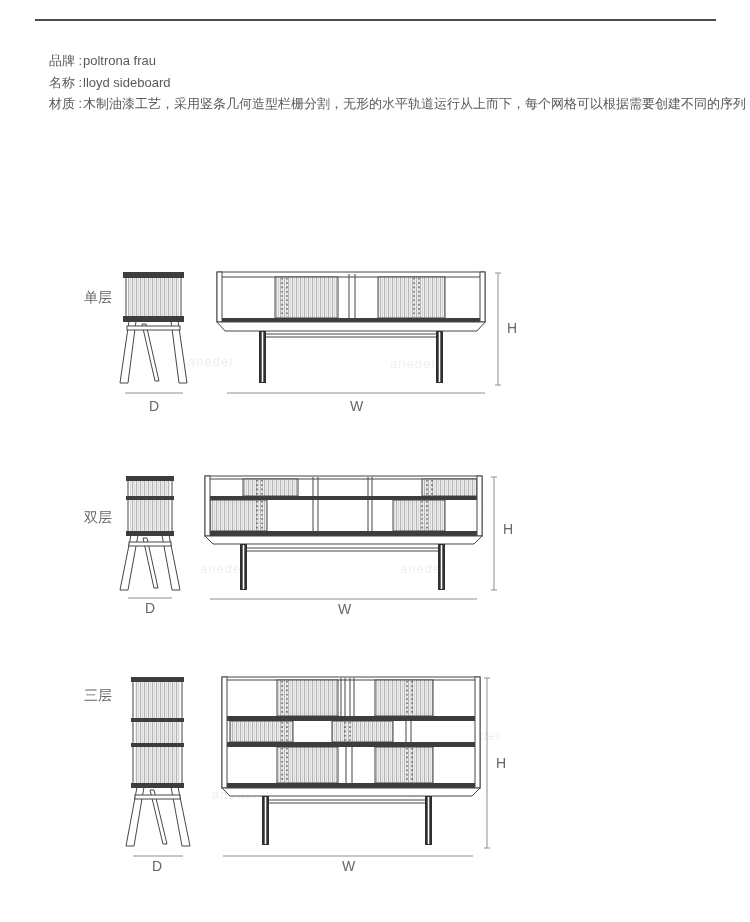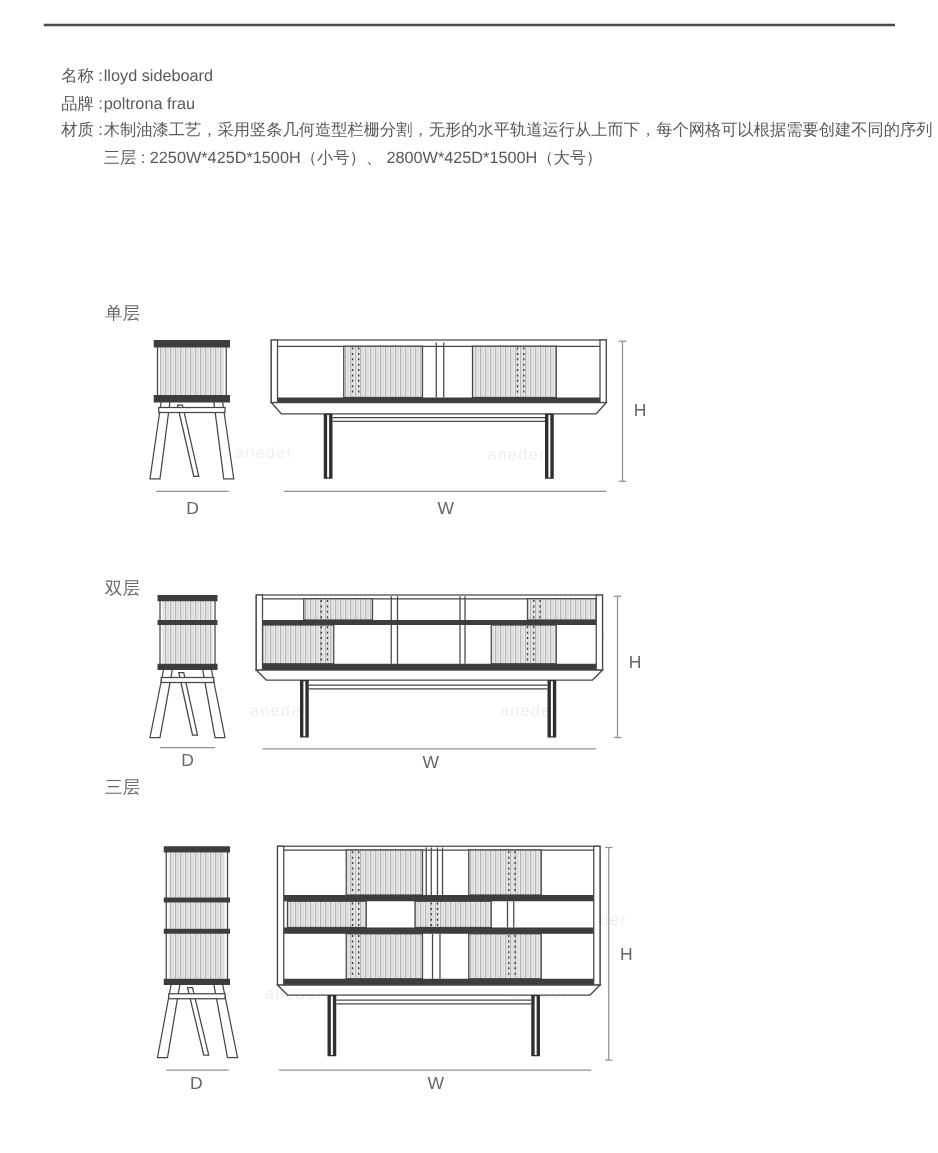--- a/index.html
+++ b/index.html
@@ -4,21 +4,21 @@
 <style>
   html,body{margin:0;padding:0;background:#fff;}
   body{width:750px;height:922px;position:relative;overflow:hidden;
        font-family:"Liberation Sans","DejaVu Sans",sans-serif;}
   .page{position:absolute;inset:0;background:#fff;}
   .topline{position:absolute;left:35px;top:19px;width:681px;height:2px;background:#4a4a4a;}
   .specs{position:absolute;left:49px;top:50px;width:660px;color:#595959;
          font-size:13px;line-height:21.6px;}
   .row{white-space:nowrap;}
   .lbl{display:inline-block;width:34px;}
-  .sec-title{position:absolute;left:84px;color:#666;font-size:14px;line-height:15px;}
+  .sec-title{position:absolute;left:84px;color:#666;font-size:14px;line-height:15px;margin-top:47px;}
   .wm{position:absolute;font-size:13px;letter-spacing:1px;pointer-events:none;}
   .wm.gray{color:rgba(0,0,0,0.07);}
   .wm.light{color:rgba(255,255,255,0.75);}
   svg{position:absolute;left:0;top:0;}
   .ol{fill:#fff;stroke:#474747;stroke-width:1;}
   .hp{fill:url(#hatch);stroke:#474747;stroke-width:1;}
   .hpn{fill:url(#hatch);}
   .bar{fill:#3d3d3d;}
   .ln{stroke:#474747;stroke-width:1;fill:none;}
   .dot{stroke:#3a3a3a;stroke-width:1.1;stroke-dasharray:1.6 2.7;fill:none;}
@@ -28,29 +28,28 @@
   .dt{fill:#666;font-size:14px;font-family:"Liberation Sans","DejaVu Sans",sans-serif;}
 </style>
 </head>
 <body>
 
 <div class="page">
 
   <div class="topline"></div>
 
   <div class="specs">
+    <div class="row"><span class="lbl">品牌 :</span><span>poltrona frau</span></div>
     <div class="row"><span class="lbl">名称 :</span><span>lloyd sideboard</span></div>
-    <div class="row"><span class="lbl">品牌 :</span><span>poltrona frau</span></div>
     <div class="row"><span class="lbl">材质 :</span><span>木制油漆工艺，采用竖条几何造型栏栅分割，无形的水平轨道运行从上而下，每个网格可以根据需要创建不同的序列，</span></div>
-    <div class="row"><span class="lbl"></span><span>三层 : 2250W*425D*1500H（小号）、 2800W*425D*1500H（大号）</span></div>
   </div>
 
   <div class="sec-title" style="top:243px">单层</div>
   <div class="sec-title" style="top:463px">双层</div>
-  <div class="sec-title" style="top:622px">三层</div>
+  <div class="sec-title" style="top:641px">三层</div>
 
   <span class="wm light" style="left:138px;top:284px">aneder</span>
   <span class="wm light" style="left:283px;top:284px">aneder</span>
   <span class="wm gray" style="left:428px;top:291px">aneder</span>
   <span class="wm gray" style="left:188px;top:354px">aneder</span>
   <span class="wm gray" style="left:390px;top:356px">aneder</span>
   <span class="wm light" style="left:152px;top:494px">aneder</span>
   <span class="wm gray" style="left:295px;top:496px">aneder</span>
   <span class="wm gray" style="left:440px;top:500px">aneder</span>
   <span class="wm gray" style="left:200px;top:561px">aneder</span>

